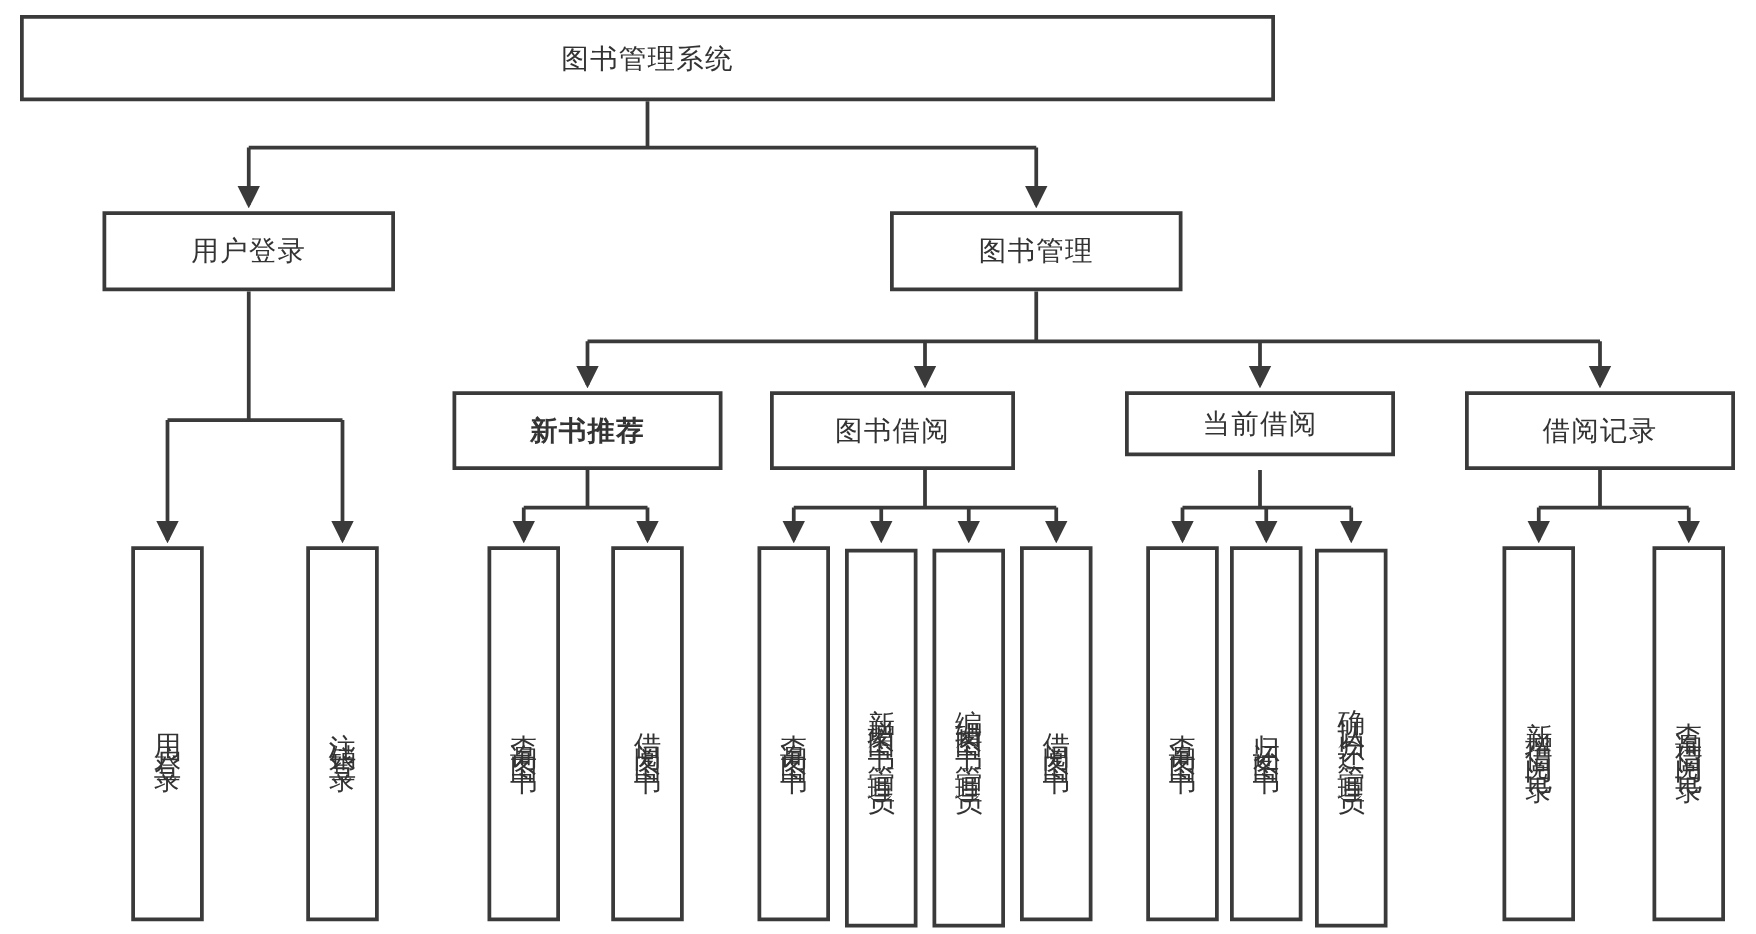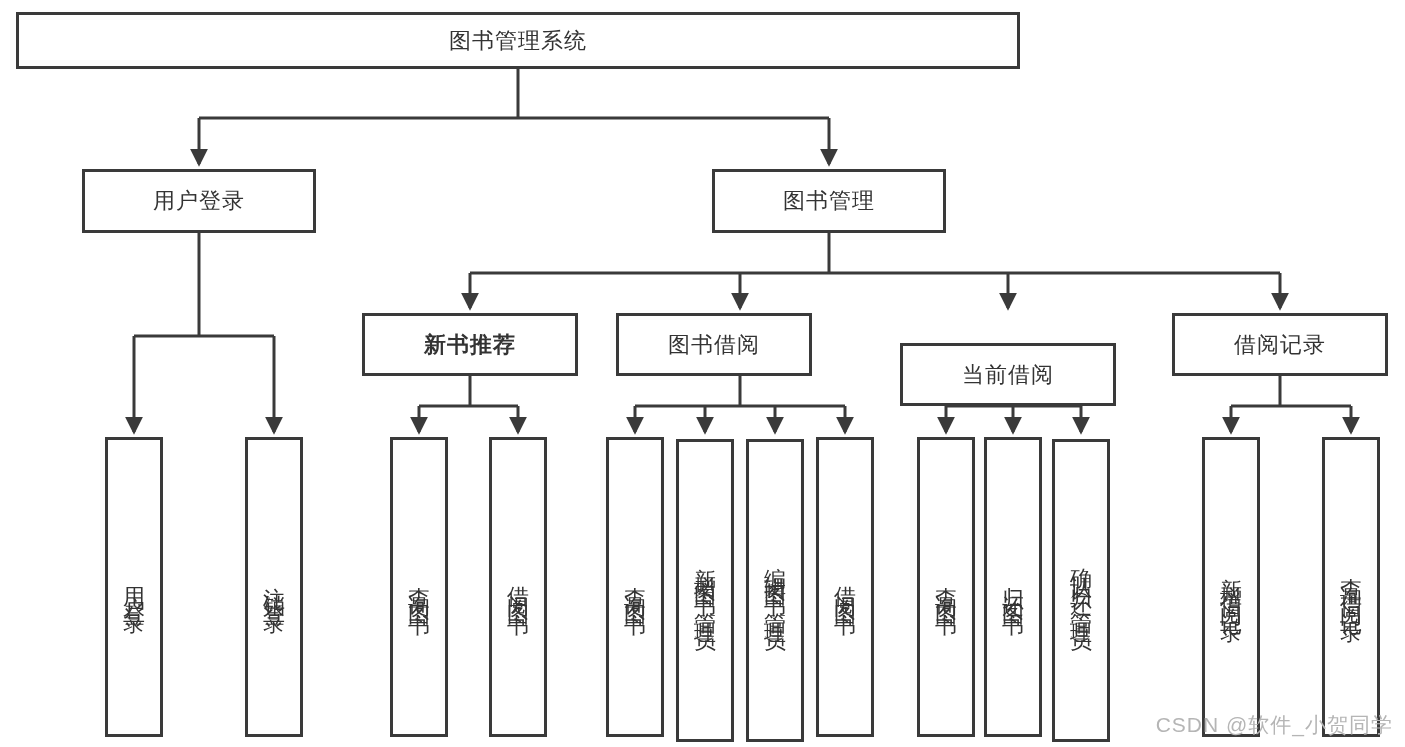--- a/index.html
+++ b/index.html
@@ -99,38 +99,38 @@
       <path d="M946 406 V432" marker-end="url(#arrow)"></path>
       <path d="M1013 406 V432" marker-end="url(#arrow)"></path>
       <path d="M1081 406 V432" marker-end="url(#arrow)"></path>
 
       <path d="M1280 376 V406 M1231 406 H1351"></path>
       <path d="M1231 406 V432" marker-end="url(#arrow)"></path>
       <path d="M1351 406 V432" marker-end="url(#arrow)"></path>
     </g>
   </svg>
 
-  <div class="node" style="left:16px; top:12px; width:1004px; height:57px;">
+  <div class="node" style="left:16px; top:12px; width:1004px; height:69px;">
     <span class="lbl">图书管理系统</span>
   </div>
 
   <div class="node" style="left:82px; top:169px; width:234px; height:64px;">
     <span class="lbl">用户登录</span>
   </div>
   <div class="node" style="left:712px; top:169px; width:234px; height:64px;text-align:right;">
     <span class="lbl">图书管理</span>
   </div>
 
   <div class="node" style="left:362px; top:313px; width:216px; height:63px;font-weight:bold;">
     <span class="lbl">新书推荐</span>
   </div>
   <div class="node" style="left:616px; top:313px; width:196px; height:63px;">
     <span class="lbl">图书借阅</span>
   </div>
-  <div class="node" style="left:900px; top:313px; width:216px; height:63px;margin-top:30px;">
+  <div class="node" style="left:900px; top:313px; width:216px; height:52px;">
     <span class="lbl">当前借阅</span>
   </div>
   <div class="node" style="left:1172px; top:313px; width:216px; height:63px;">
     <span class="lbl">借阅记录</span>
   </div>
 
   <div class="node vertical" style="left:105px; top:437px; width:58px; height:300px;">
     <span class="lbl">用户登录</span>
   </div>
   <div class="node vertical" style="left:245px; top:437px; width:58px; height:300px;">
@@ -167,14 +167,13 @@
     <span class="lbl">确认归还（管理员）</span>
   </div>
 
   <div class="node vertical" style="left:1202px; top:437px; width:58px; height:300px;">
     <span class="lbl">新增借阅记录</span>
   </div>
   <div class="node vertical" style="left:1322px; top:437px; width:58px; height:300px;">
     <span class="lbl">查询借阅记录</span>
   </div>
 
-  <div class="watermark">CSDN @软件_小贺同学</div>
 </div>
 
 </body></html>

